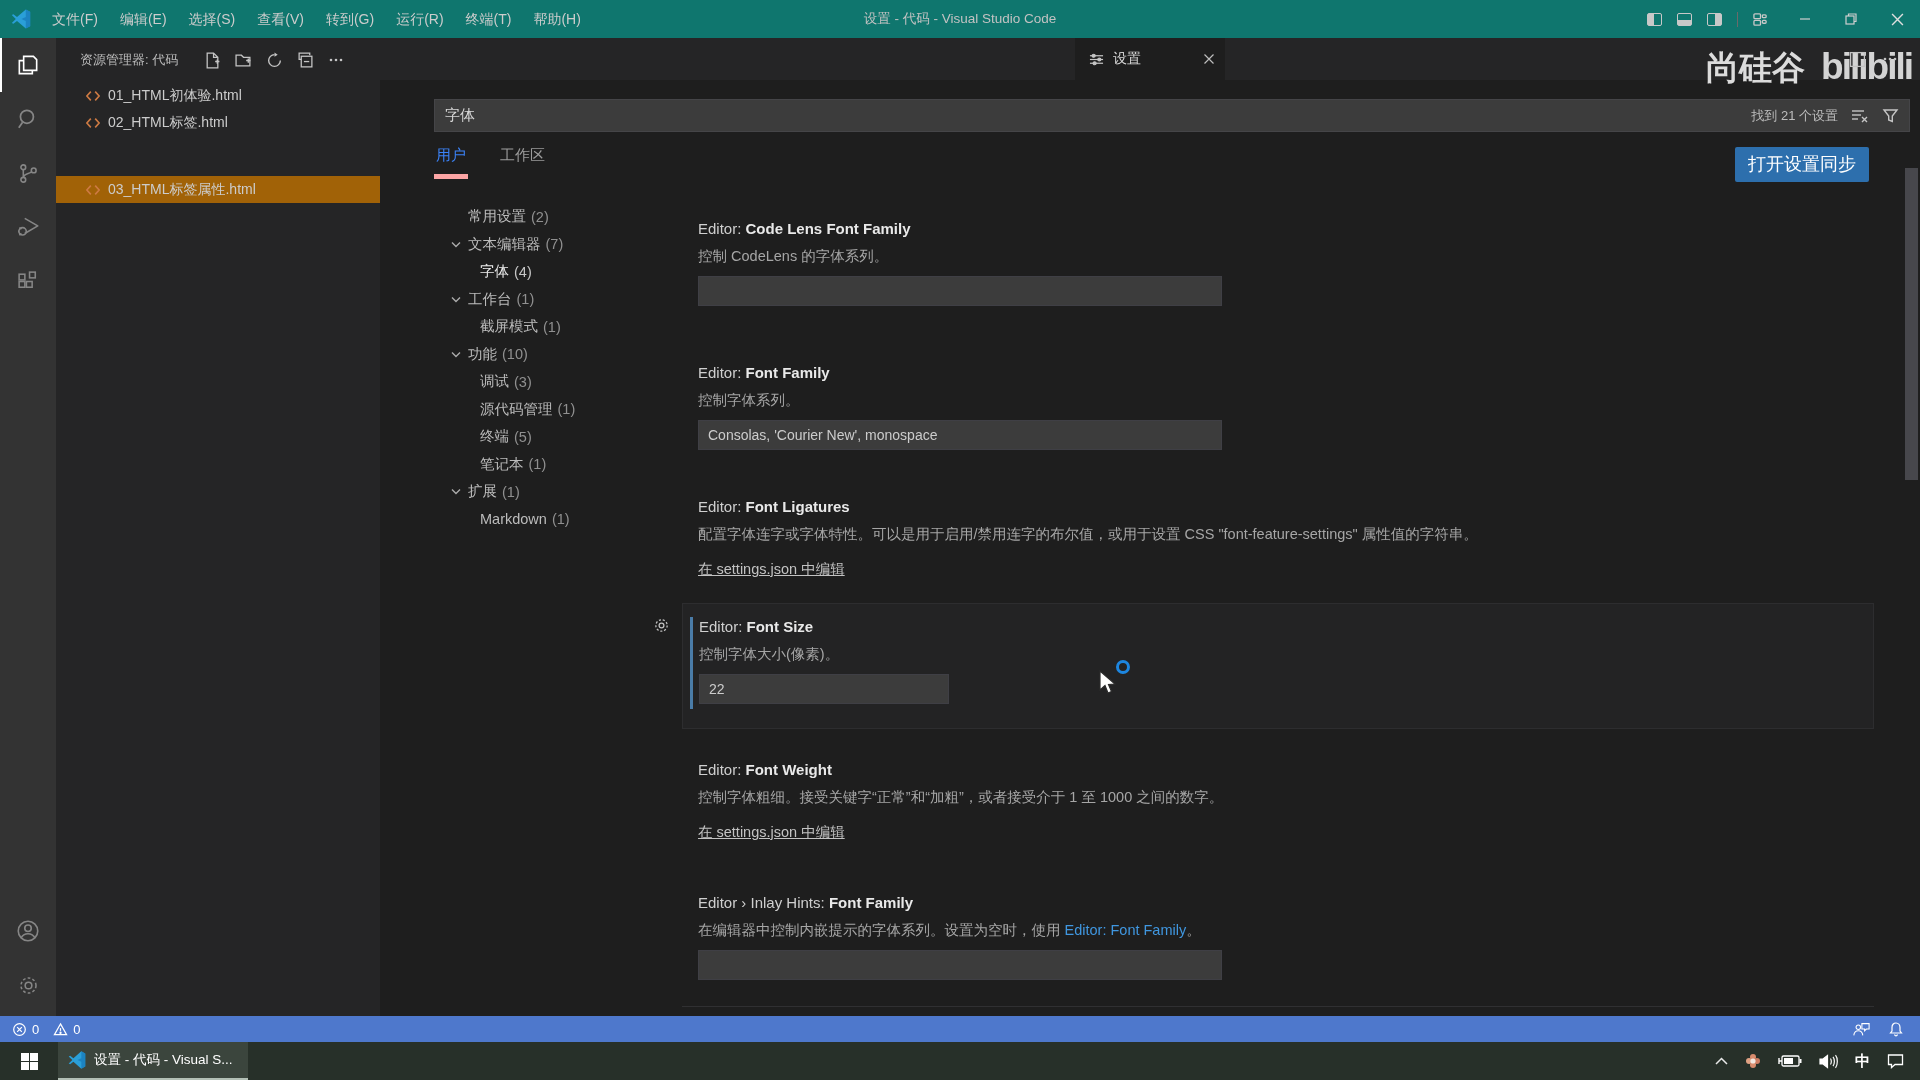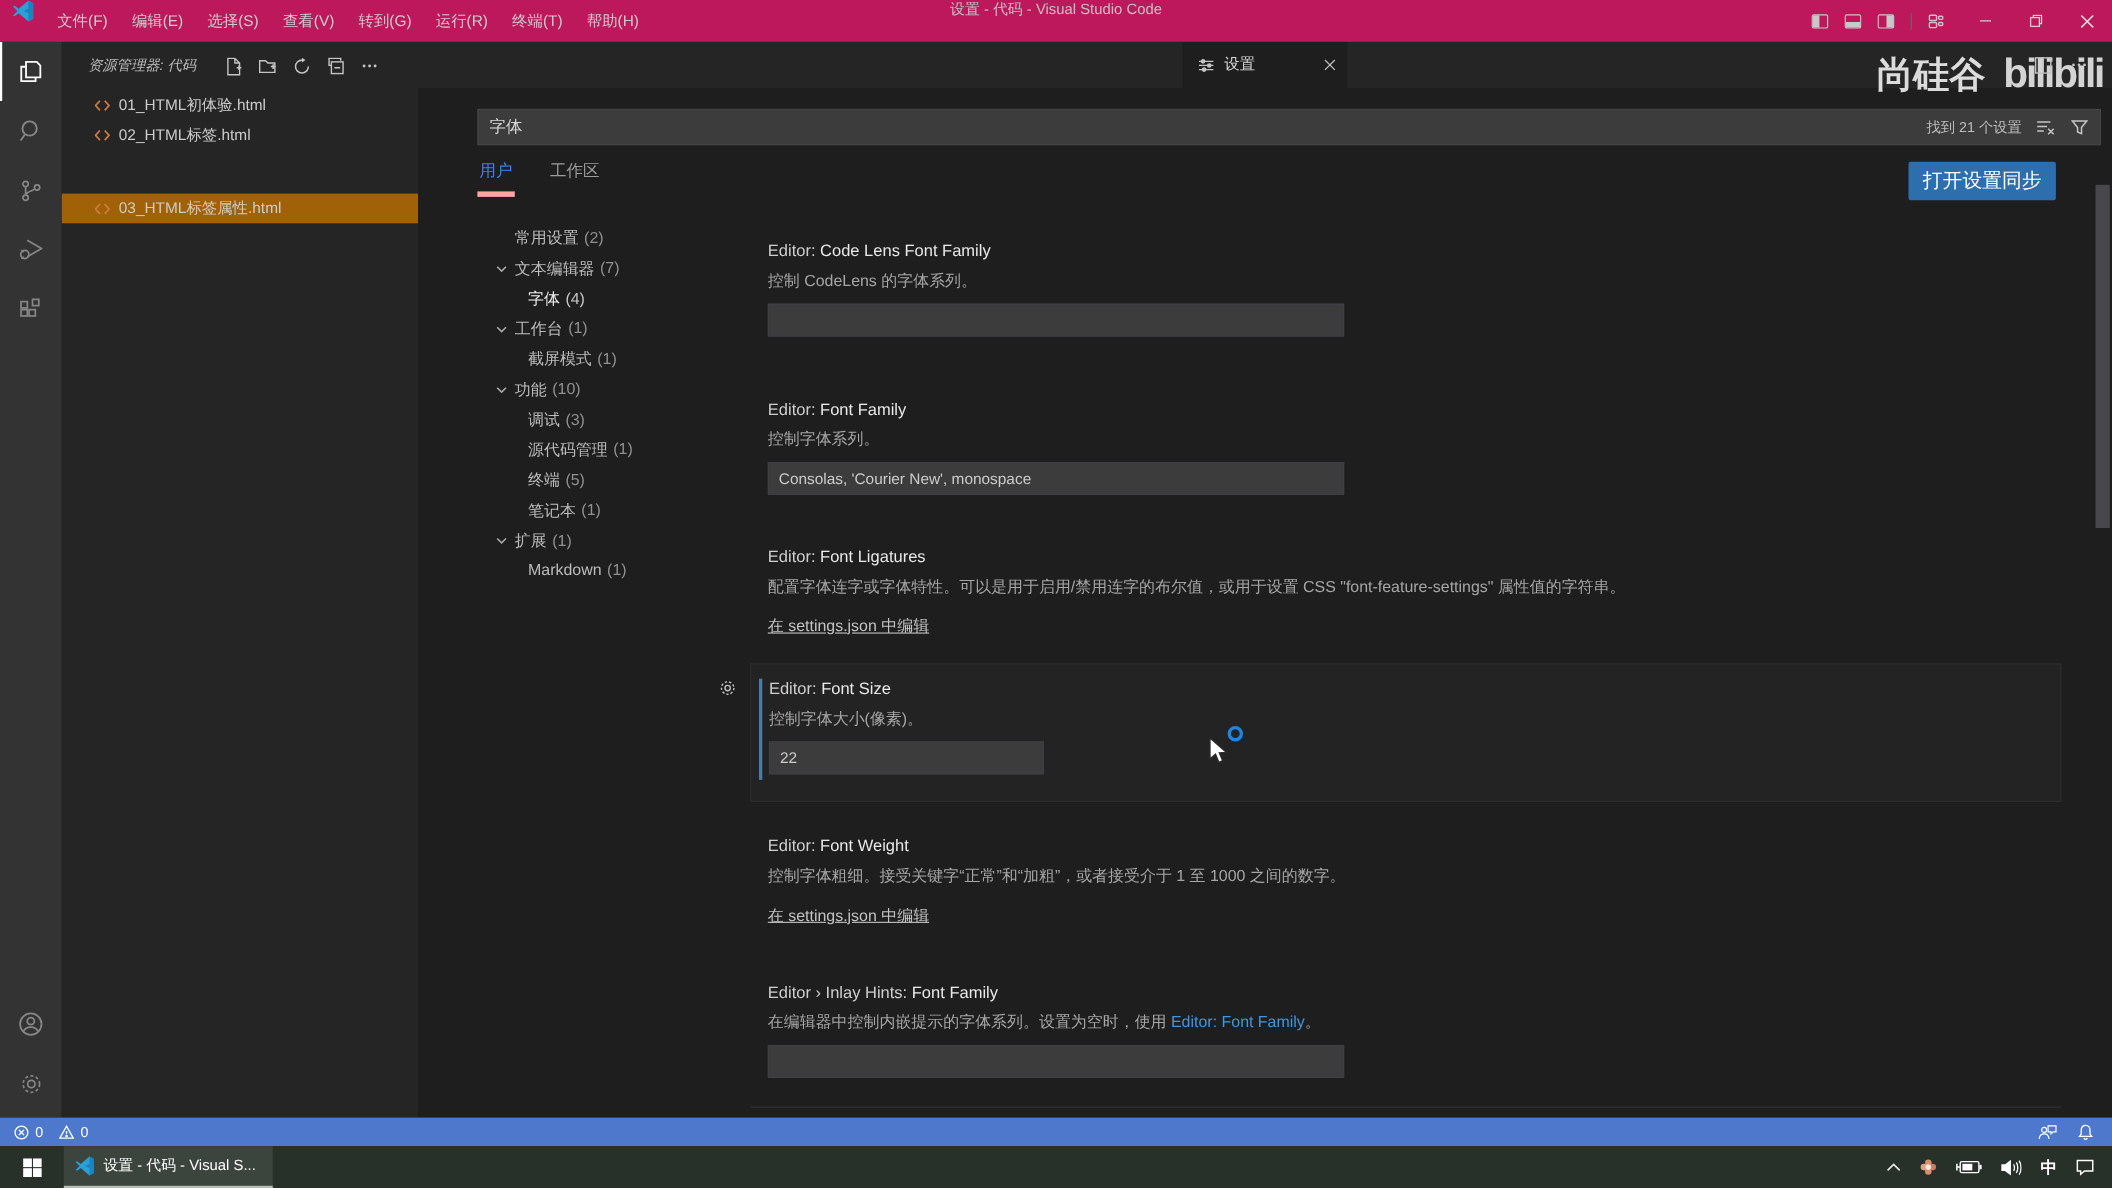--- a/index.html
+++ b/index.html
@@ -1,21 +1,21 @@
 <!DOCTYPE html>
 <html><head>
 <meta charset="utf-8">
 <style>
   * { box-sizing: border-box; margin: 0; padding: 0; }
   html,body { width:1920px; height:1080px; }
   body { background:#1e1e1e; font-family:"Liberation Sans",sans-serif; overflow:hidden; position:relative; color:#ccc; }
   svg { display:block; }
 
   
-  .titlebar{position:absolute;left:0;top:0;width:1920px;height:38px;background:#be185d;display:flex;z-index:30;}
+  .titlebar{position:absolute;left:0;top:0;width:1920px;height:38px;background:#0f766e;display:flex;align-items:center;z-index:30;}
   .vsc-logo{margin:0 10px 0 11px;}
   .menu{display:flex;}
   .menu-item{padding:0 11px;font-size:14px;color:#cccccc;line-height:38px;cursor:default;}
   .win-title{position:absolute;left:50%;transform:translateX(-50%);font-size:13.5px;color:#c2c2c2;white-space:nowrap;}
   .win-right{position:absolute;right:0;top:0;height:38px;display:flex;align-items:center;}
   .layout-icons{display:flex;align-items:center;gap:15px;margin-right:14px;}
   .li-sep{width:1px;height:15px;background:#6a6a6a;}
   .pane{width:15px;height:13px;border:1.4px solid #c8c8c8;border-radius:2px;position:relative;}
   .pane .fill{position:absolute;background:#c8c8c8;}
   .pane.left .fill{left:0;top:0;bottom:0;width:6px;}
@@ -24,21 +24,21 @@
   .win-btn{width:46px;height:38px;display:flex;align-items:center;justify-content:center;color:#cfcfcf;}
 
   
   .activitybar{position:absolute;left:0;top:38px;width:56px;height:978px;background:#333333;z-index:20;}
   .act-icon{width:56px;height:54px;display:flex;align-items:center;justify-content:center;color:#868686;}
   .act-icon.active{color:#ffffff;box-shadow:inset 2px 0 0 #ffffff;}
   .act-bottom{position:absolute;bottom:4px;left:0;width:56px;}
 
   
   .sidebar{position:absolute;left:56px;top:38px;width:324px;height:978px;background:#252526;z-index:10;}
-  .sidebar-header{height:44px;display:flex;align-items:center;padding-left:24px;font-size:13px;color:#bcbcbc;position:relative;font-style:italic;}
+  .sidebar-header{height:44px;display:flex;align-items:center;padding-left:24px;font-size:13px;color:#bcbcbc;position:relative;}
   .sidebar-actions{position:absolute;left:148px;top:0;height:44px;display:flex;align-items:center;gap:14px;color:#c5c5c5;}
   .file-row{height:27px;display:flex;align-items:center;padding-left:30px;gap:8px;font-size:14px;color:#cccccc;cursor:default;}
   .file-row.selected{background:#a16207;margin-top:40px;}
   .file-label{white-space:nowrap;}
 
   
   .editor{position:absolute;left:380px;top:38px;width:1540px;height:978px;background:#1e1e1e;}
   .tabstrip{height:42px;background:#252526;display:flex;justify-content:center;}
   .tab{width:150px;height:42px;background:#1e1e1e;display:flex;align-items:center;gap:9px;padding:0 10px 0 14px;font-size:14px;color:#d8d8d8;}
   .tab-close{margin-left:auto;color:#bdbdbd;}
@@ -66,21 +66,21 @@
   .toc-row .chev{width:16px;margin-right:4px;display:flex;justify-content:center;visibility:hidden;color:#ababab;}
   .toc-row.has-chev .chev{visibility:visible;}
   .toc-row.lvl1{padding-left:12px;}
   .toc-row.active{color:#ececec;}
   .toc-count{margin-left:5px;color:#909090;}
   .toc-row.active .toc-count{color:#c7c7c7;}
 
   
   .settings-list{position:absolute;left:318px;top:150px;width:1176px;padding-top:30px;}
   .setting-title{font-size:15px;line-height:22px;color:#cfcfcf;}
-  .setting-title .tname{color:#e9e9e9;font-weight:400;}
+  .setting-title .tname{color:#e9e9e9;font-weight:700;}
   .setting-desc{margin-top:6px;font-size:14.5px;line-height:20px;color:#a6a6a6;}
   .setting input{display:block;margin-top:10px;height:30px;background:#3c3c3c;border:1px solid #3f3f45;color:#cccccc;font-size:14px;padding:0 9px;width:524px;font-family:"Liberation Sans",sans-serif;outline:none;}
   .setting-link{display:inline-block;margin-top:16px;font-size:14.5px;color:#c3c3c3;text-decoration:underline;cursor:pointer;}
   .desc-link{color:#4097e0;cursor:pointer;}
   .s1{margin-bottom:56px;}
   .s2{margin-bottom:46px;}
   .s3{margin-bottom:24px;}
   .s4{position:relative;margin-left:-16px;margin-bottom:30px;padding:12px 0 24px 16px;background:#232324;border:1px solid #2d2d2f;}
   .s4 input{width:250px;}
   .s4 .accent{position:absolute;left:7px;top:13px;bottom:19px;width:3px;background:#4a7ca8;}

